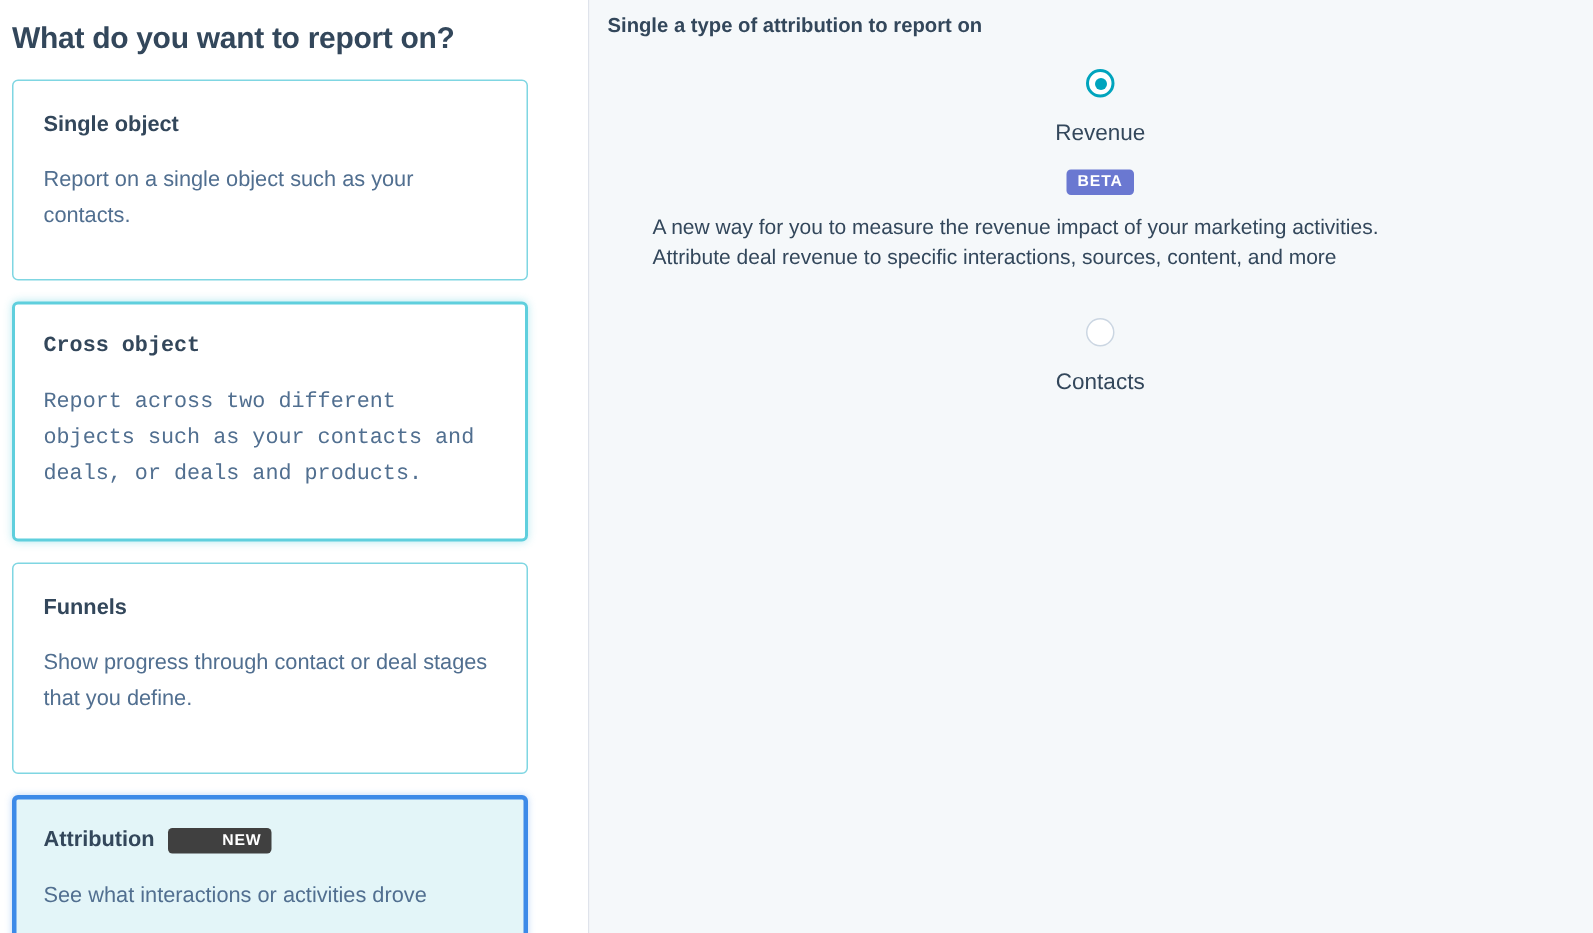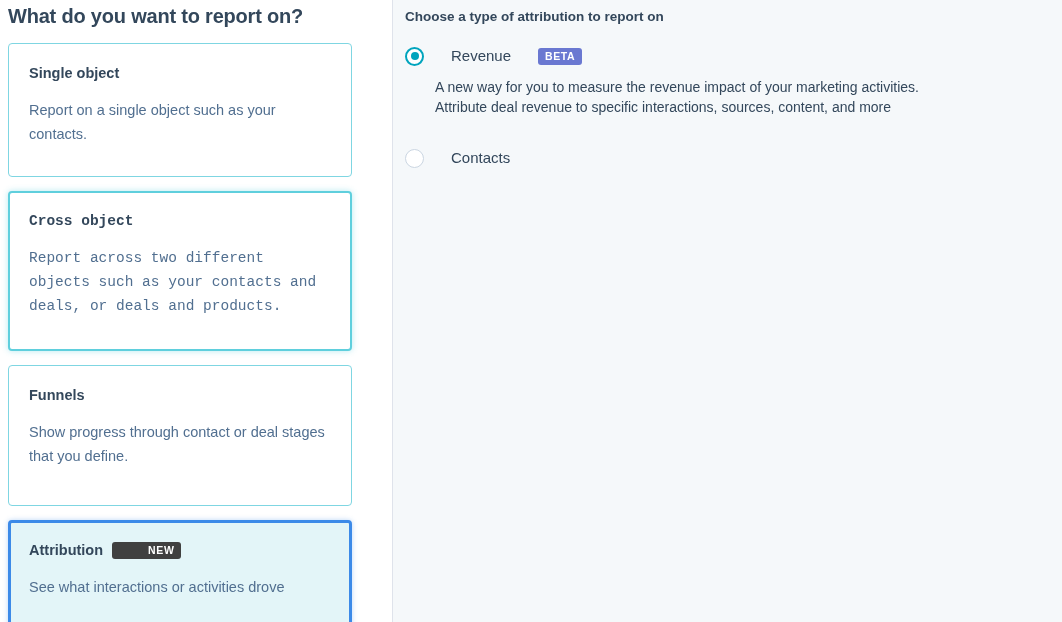--- a/index.html
+++ b/index.html
@@ -32,21 +32,21 @@
     box-sizing: border-box;
     overflow: hidden;
     flex: 0 0 392px;
   }
 
   .panel-heading {
     font-size: 20px;
     font-weight: bold;
     color: #33475b;
     letter-spacing: -0.2px;
-    padding: 3px 0 0 8px;
+    padding: 13px 0 0 8px;
     margin: 0;
     line-height: 26px;
   }
 
   .card-stack {
     padding: 0 16px 0 8px;
   }
 
   .report-card {
     position: relative;
@@ -143,21 +143,22 @@
     padding: 1px 0 0 0;
   }
 
   .radio-group {
     margin-top: 20px;
   }
 
   .radio-row {
     display: flex;
     align-items: center;
-    gap: 27px;
+    gap: 14px;
+    flex-direction: column;
   }
 
   .radio-outer {
     position: relative;
     width: 19px;
     height: 19px;
     border-radius: 50%;
     box-sizing: border-box;
     flex: 0 0 19px;
   }
@@ -237,21 +238,21 @@
         <div class="card-desc">See what interactions or activities drove</div>
       </div>
 
     </div>
   </div>
 
   <div class="panel-divider"></div>
 
   <div class="right-panel">
 
-    <div class="right-heading">Choose a type of attribution to report on</div>
+    <div class="right-heading">Single a type of attribution to report on</div>
 
     <div class="radio-group">
 
       <div class="radio-row">
         <span class="radio-outer on"></span>
         <span class="radio-label">Revenue</span>
         <span class="badge badge-beta">BETA</span>
       </div>
 
       <div class="radio-desc">

